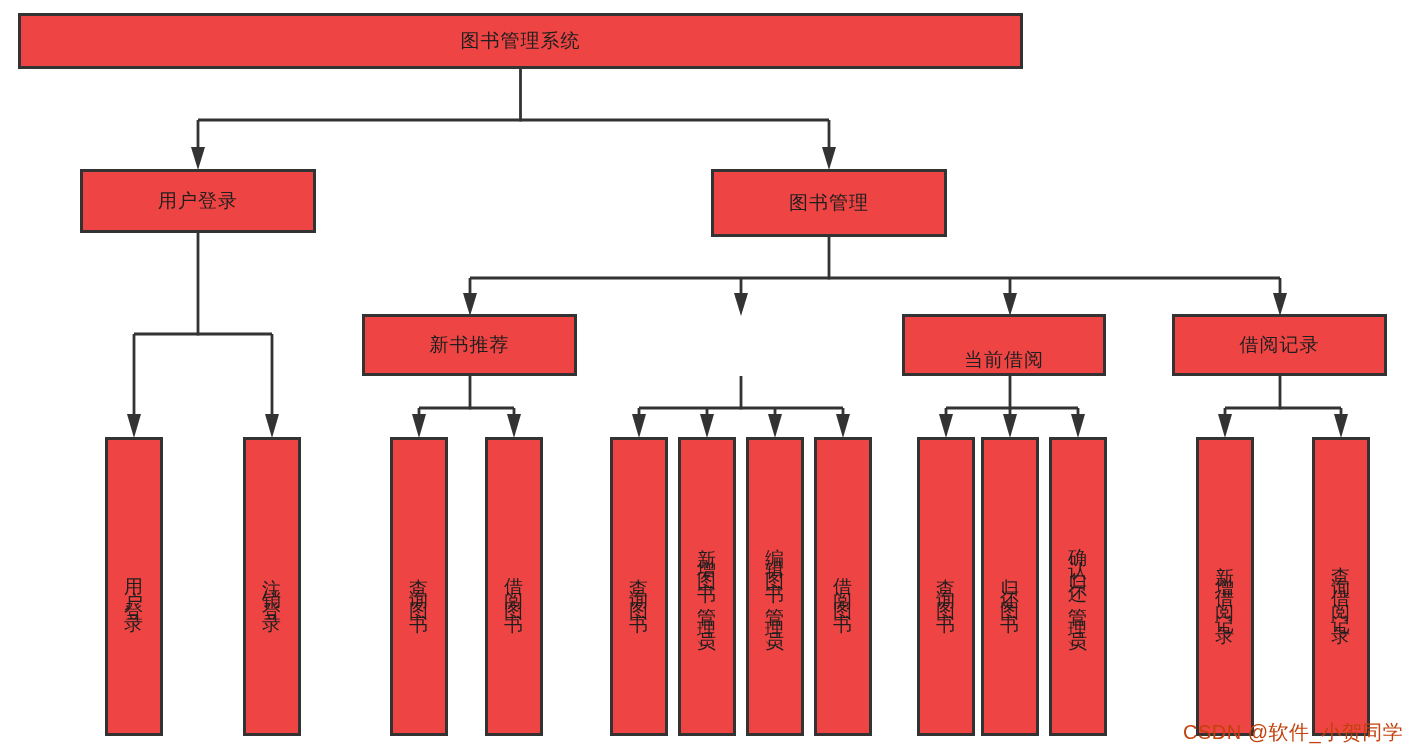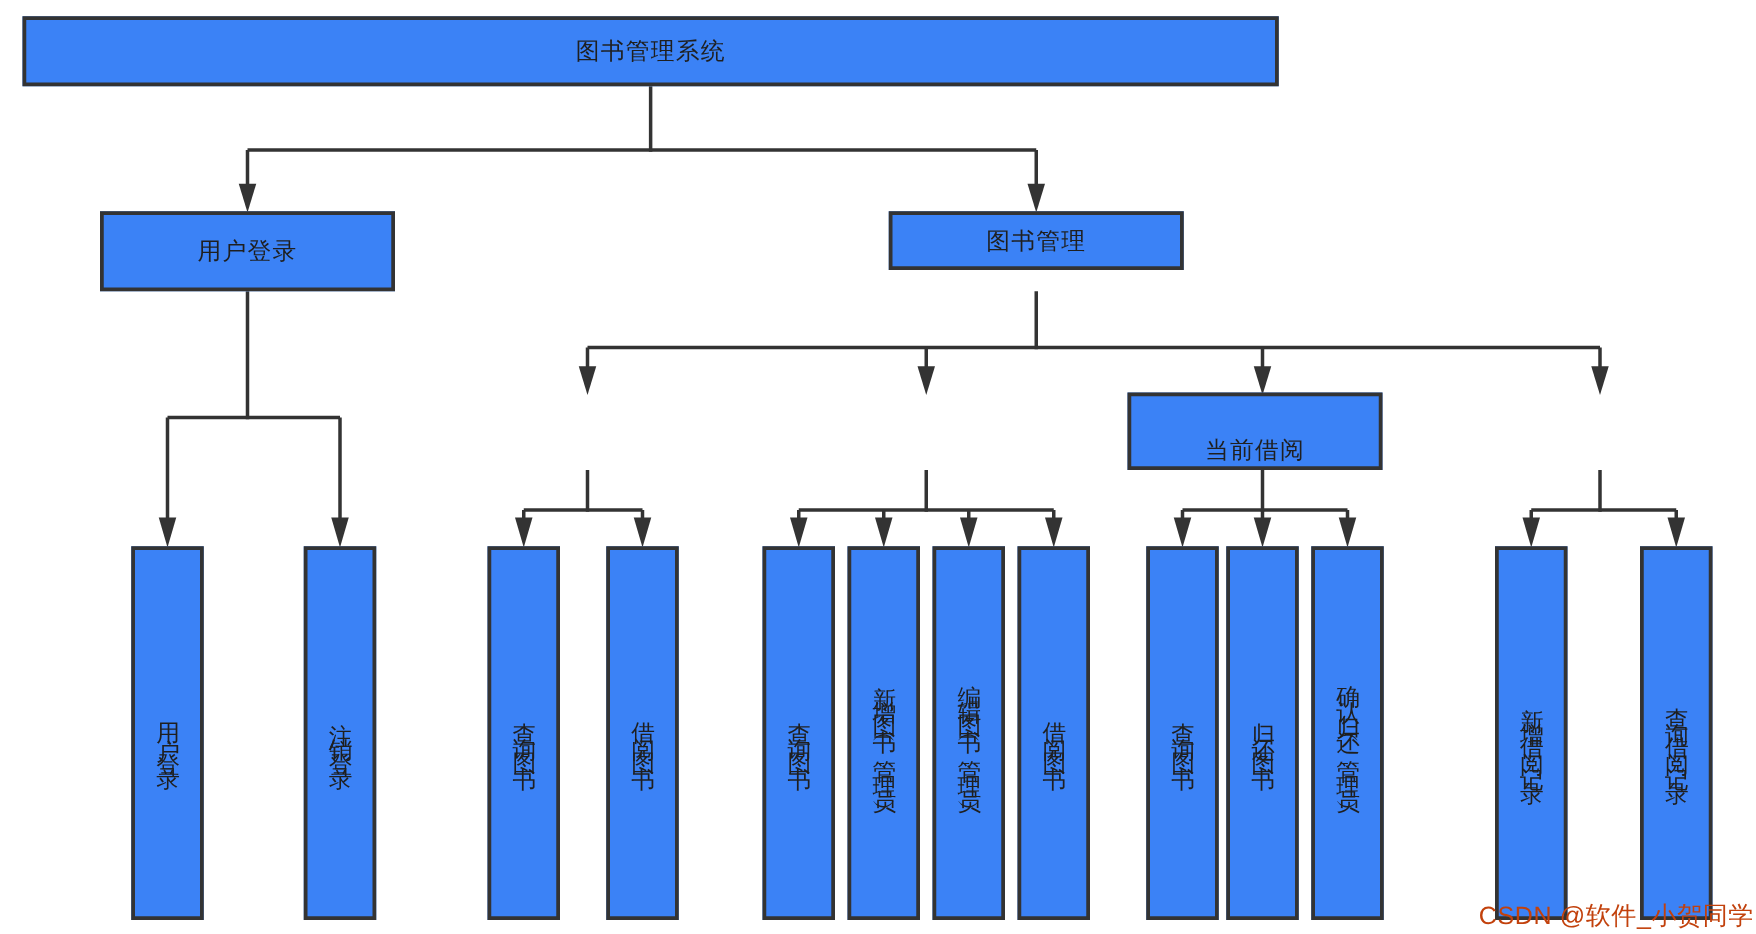--- a/index.html
+++ b/index.html
@@ -9,21 +9,21 @@
     font-family:"Liberation Sans", sans-serif;
     position:relative;
     overflow:hidden;
   }
   .stage{position:absolute;left:0;top:0;width:1405px;height:747px;}
   svg.wires{position:absolute;left:0;top:0;z-index:1;}
   .box{
     position:absolute;
     box-sizing:border-box;
     border:3px solid #333333;
-    background:#3b82f6;
+    background:#ef4444;
     display:flex;
     align-items:center;
     justify-content:center;
     color:#1f1f1f;
     z-index:2;
   }
   .hbox span{
     font-size:19px;
     letter-spacing:1px;
     white-space:nowrap;
@@ -127,26 +127,32 @@
     </g>
   </svg>
 
   <div class="box hbox" style="left:18px;top:13px;width:1005px;height:56px;">
     <span>图书管理系统</span>
   </div>
 
   <div class="box hbox" style="left:80px;top:169px;width:236px;height:64px;">
     <span>用户登录</span>
   </div>
-  <div class="box hbox" style="left:711px;top:169px;width:236px;height:47px;">
+  <div class="box hbox" style="left:711px;top:169px;width:236px;height:68px;">
     <span>图书管理</span>
   </div>
 
+  <div class="box hbox" style="left:362px;top:314px;width:215px;height:62px;">
+    <span>新书推荐</span>
+  </div>
   <div class="box hbox" style="left:902px;top:314px;width:204px;height:62px;align-items:flex-end;">
     <span>当前借阅</span>
+  </div>
+  <div class="box hbox" style="left:1172px;top:314px;width:215px;height:62px;">
+    <span>借阅记录</span>
   </div>
 
   <div class="box vbox" style="left:105px;top:437px;width:58px;height:299px;">
     <span>用户登录</span>
   </div>
   <div class="box vbox" style="left:243px;top:437px;width:58px;height:299px;">
     <span>注销登录</span>
   </div>
 
   <div class="box vbox" style="left:390px;top:437px;width:58px;height:299px;">

